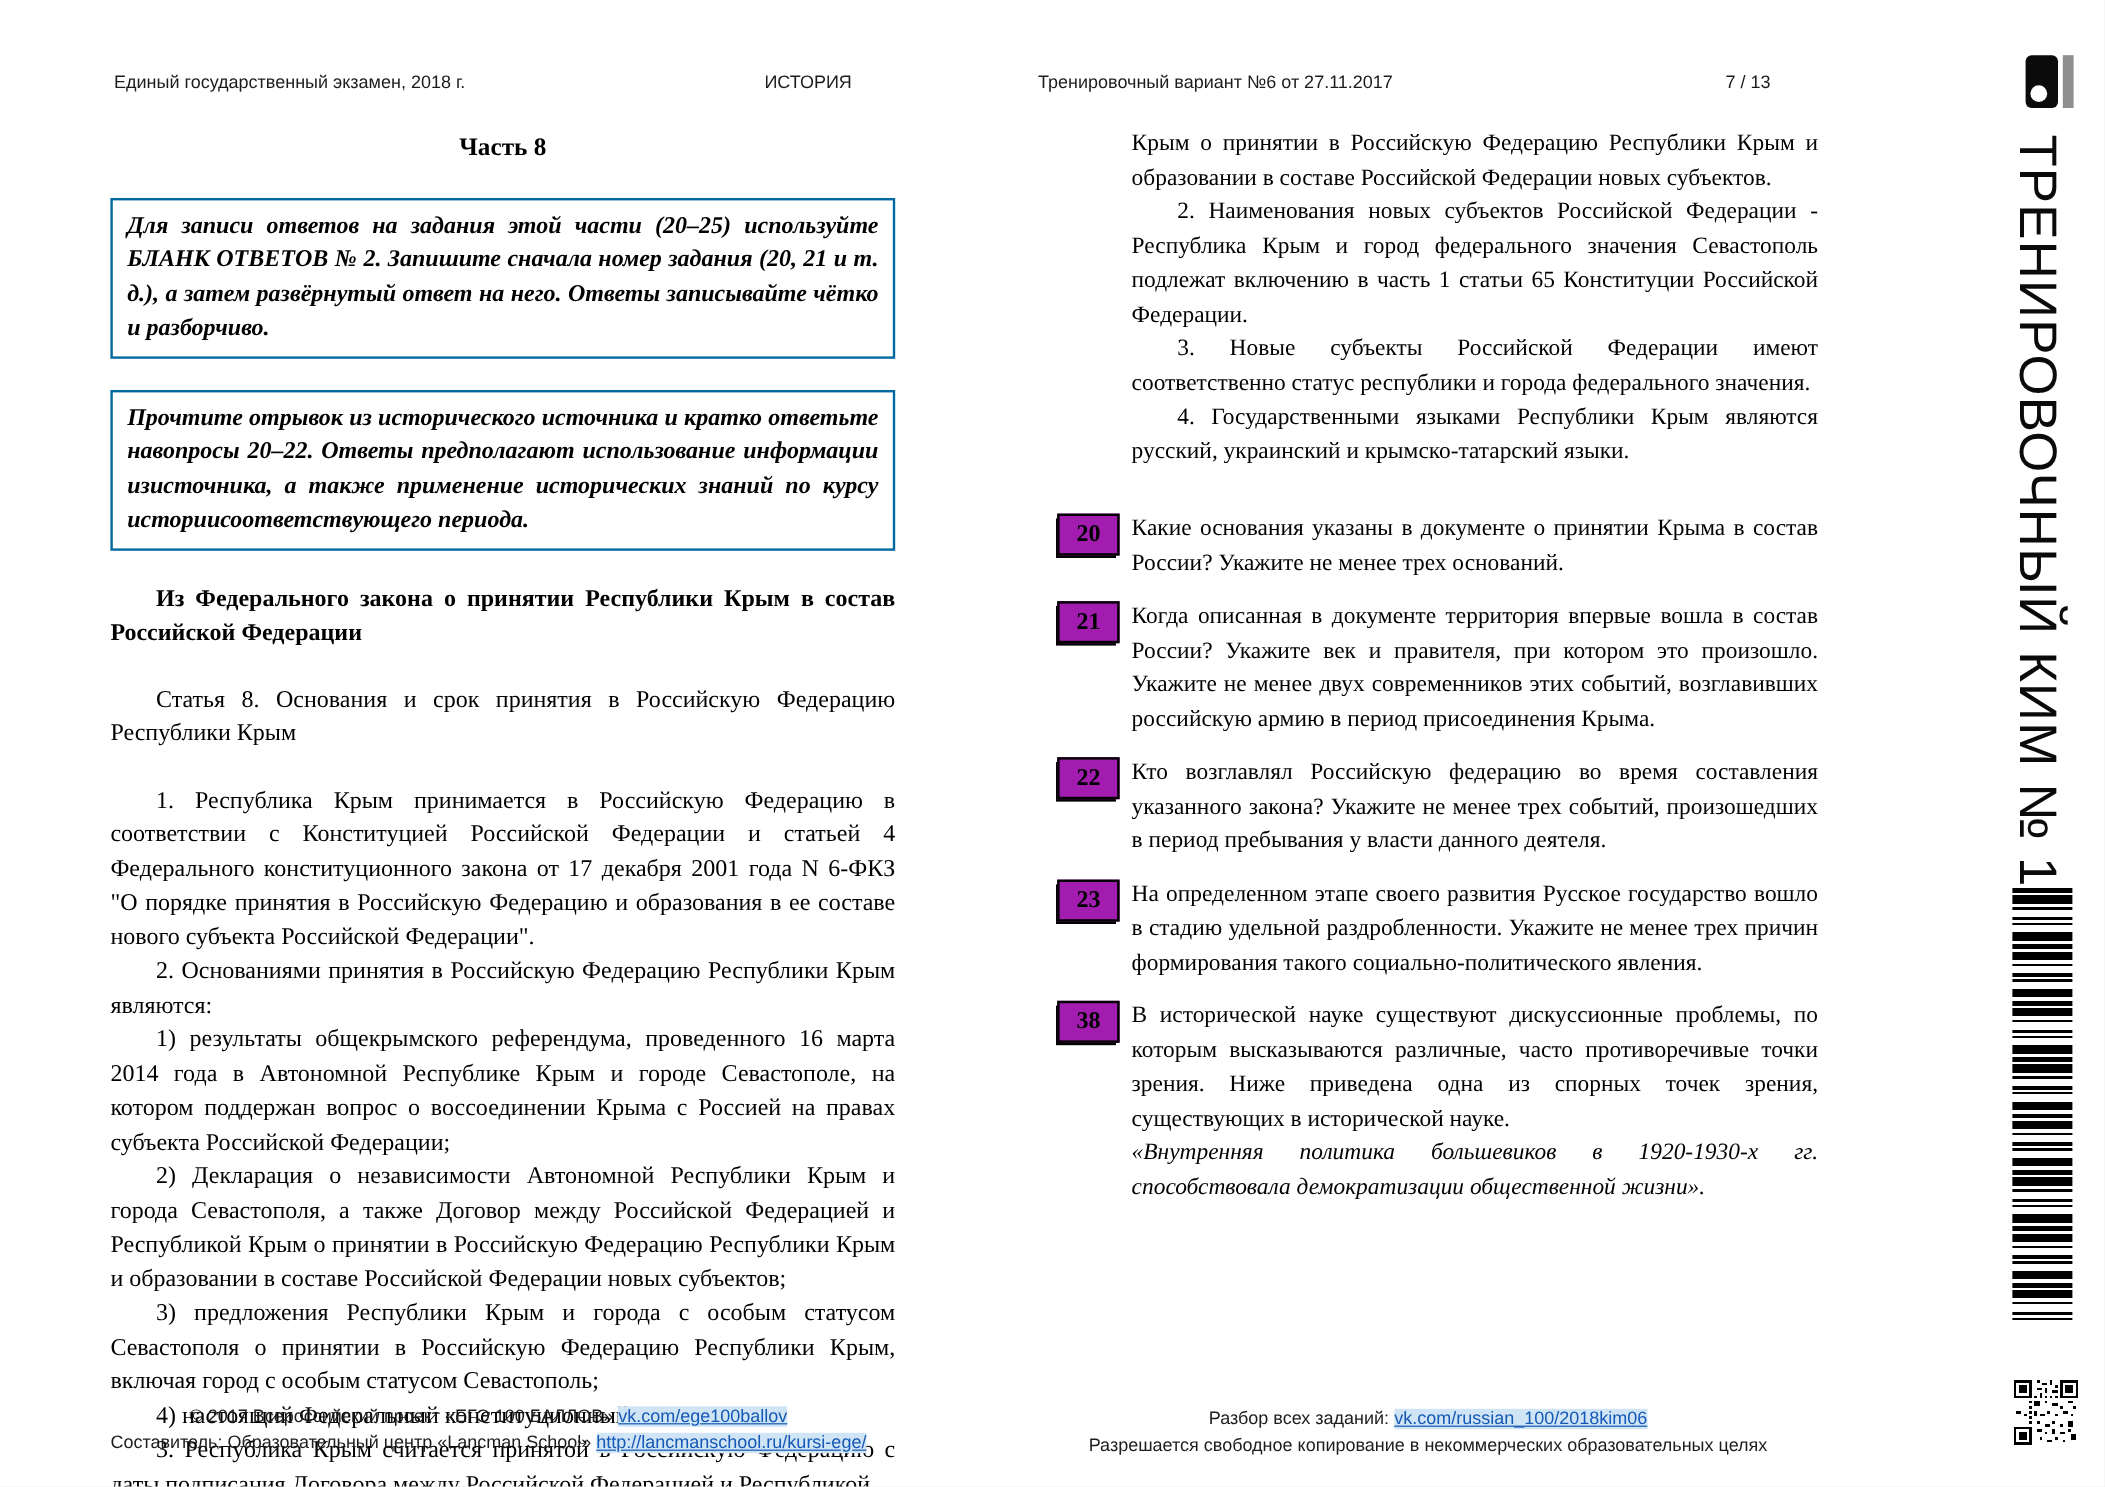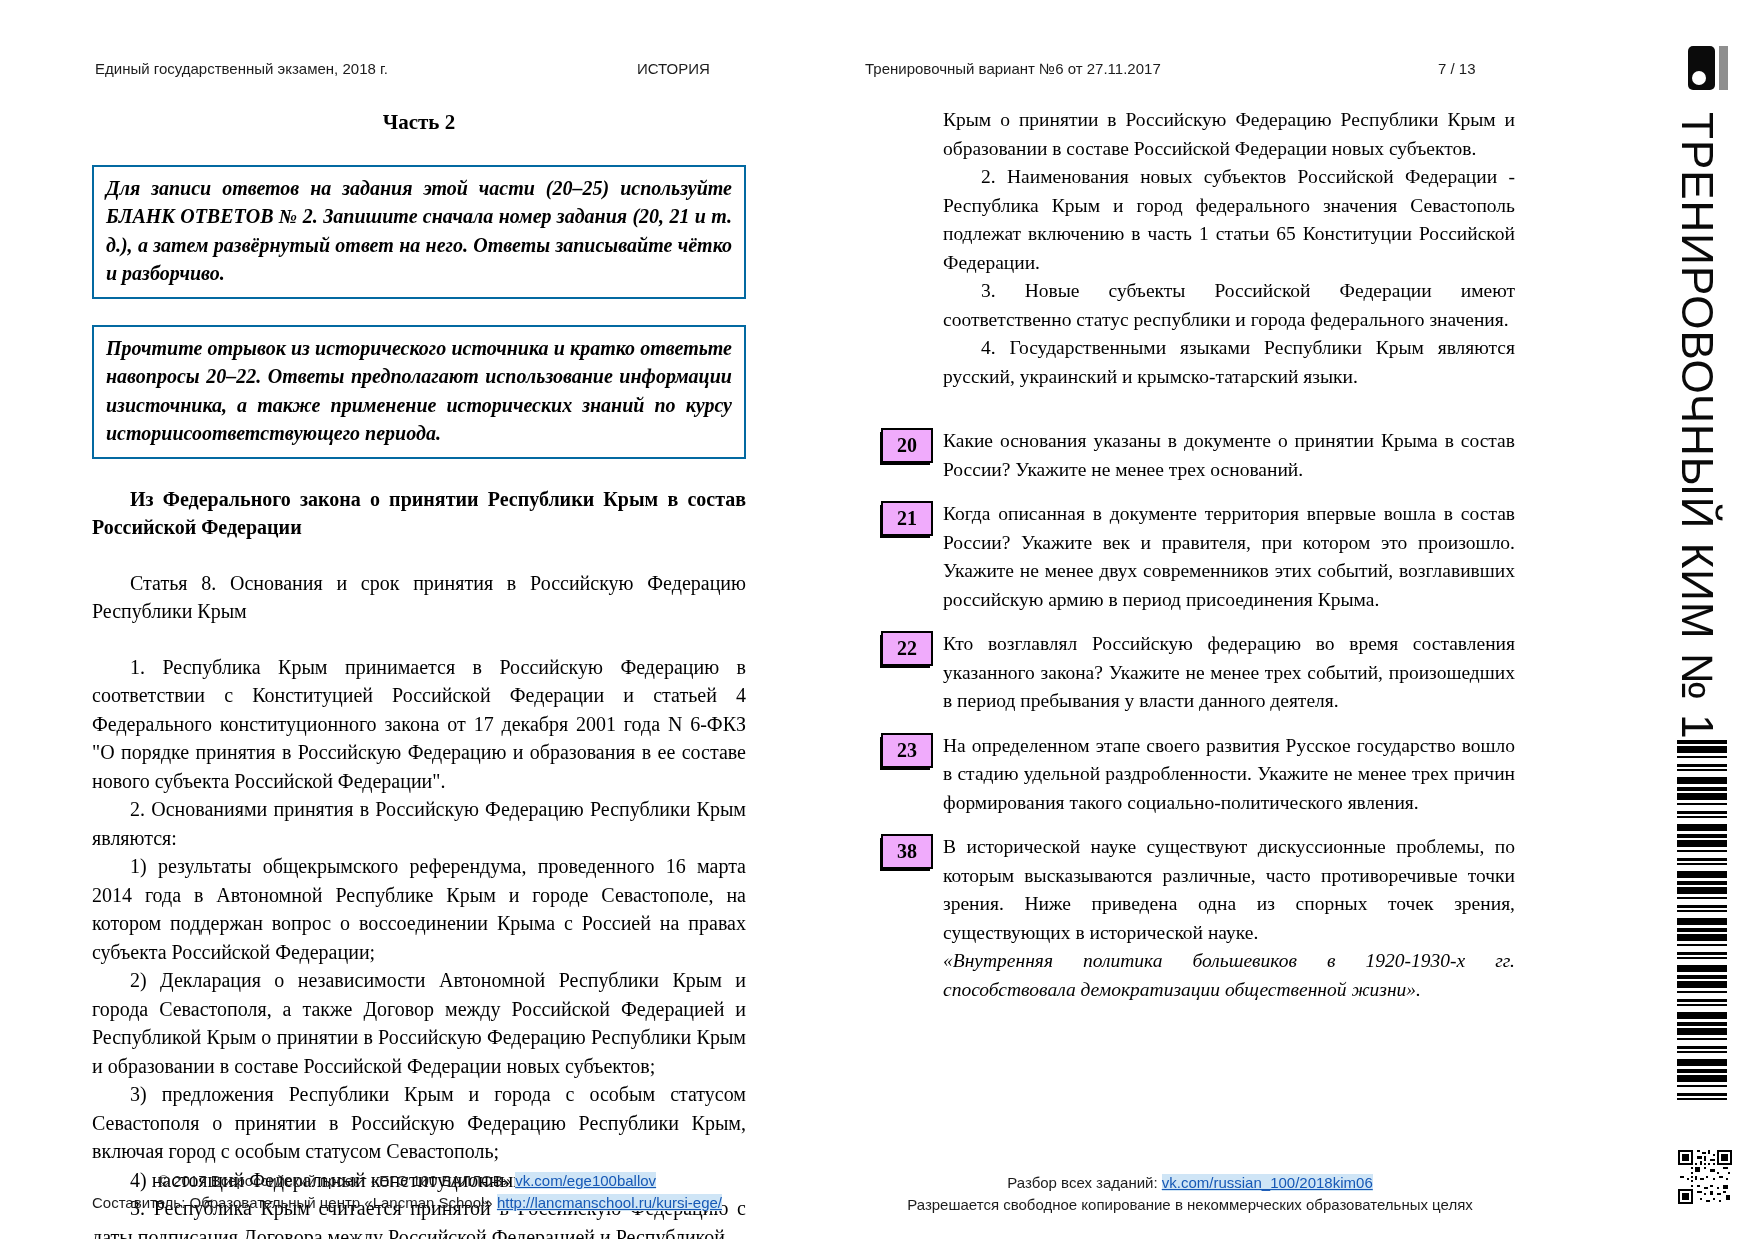--- a/index.html
+++ b/index.html
@@ -23,21 +23,21 @@
   .ibox{border:2px solid #0369a1;padding:7px 12px 9px;font-weight:bold;font-style:italic;margin:0 0 26px;}
   .para{margin:0;text-indent:38px;}
   .noindent{text-indent:0;}
   .gap{margin-top:27px;}
   .bold{font-weight:bold;}
   
   .questions{margin-top:36px;}
   .question{position:relative;margin-bottom:16px;min-height:36px;}
   .qnum{position:absolute;left:-62px;top:1px;width:48px;height:31px;border:2px solid #000;
         box-shadow:-2px 3px 0 -1px #000;display:flex;align-items:center;justify-content:center;
-        font-weight:bold;font-size:20px;background:#f0abfc;}
+        font-weight:bold;font-size:20px;background:#a21caf;}
   .qtext{margin:0;}
   .qquote{margin:0;font-style:italic;}
   
   .kim-label{position:absolute;left:1672px;top:112px;height:620px;writing-mode:vertical-rl;text-orientation:sideways;
              font-family:"Liberation Sans",sans-serif;font-size:44px;letter-spacing:1px;white-space:nowrap;color:#0a0a0a;}
   .barcode{position:absolute;left:1677px;top:740px;width:50px;height:362px;
     background:repeating-linear-gradient(180deg,
       #000 0px,#000 4px,#fff 4px,#fff 6px,
       #000 6px,#000 13px,#fff 13px,#fff 16px,
       #000 16px,#000 18px,#fff 18px,#fff 24px,
@@ -62,21 +62,21 @@
   <div class="hdr header-page">7 / 13</div>
 
   <div class="corner-icon">
     <div class="corner-black">
       <div class="corner-dot"></div>
     </div>
     <div class="corner-bar"></div>
   </div>
 
   <div class="col-left">
-    <div class="part-title">Часть 2</div>
+    <div class="part-title">Часть 8</div>
     <div class="ibox">Для записи ответов на задания этой части (20–25) используйте БЛАНК ОТВЕТОВ № 2. Запишите сначала номер задания (20, 21 и т. д.), а затем развёрнутый ответ на него. Ответы записывайте чётко и разборчиво.</div>
     <div class="ibox">Прочтите отрывок из исторического источника и кратко ответьте навопросы 20–22. Ответы предполагают использование информации изисточника, а также применение исторических знаний по курсу историисоответствующего периода.</div>
     <p class="para bold">Из Федерального закона о принятии Республики Крым в состав Российской Федерации</p>
     <p class="para gap">Статья 8. Основания и срок принятия в Российскую Федерацию Республики Крым</p>
     <p class="para gap">1. Республика Крым принимается в Российскую Федерацию в соответствии с Конституцией Российской Федерации и статьей 4 Федерального конституционного закона от 17 декабря 2001 года N 6-ФКЗ "О порядке принятия в Российскую Федерацию и образования в ее составе нового субъекта Российской Федерации".</p>
     <p class="para">2. Основаниями принятия в Российскую Федерацию Республики Крым являются:</p>
     <p class="para">1) результаты общекрымского референдума, проведенного 16 марта 2014 года в Автономной Республике Крым и городе Севастополе, на котором поддержан вопрос о воссоединении Крыма с Россией на правах субъекта Российской Федерации;</p>
     <p class="para">2) Декларация о независимости Автономной Республики Крым и города Севастополя, а также Договор между Российской Федерацией и Республикой Крым о принятии в Российскую Федерацию Республики Крым и образовании в составе Российской Федерации новых субъектов;</p>
     <p class="para">3) предложения Республики Крым и города с особым статусом Севастополя о принятии в Российскую Федерацию Республики Крым, включая город с особым статусом Севастополь;</p>
     <p class="para">4) настоящий Федеральный конституционный закон.</p>

